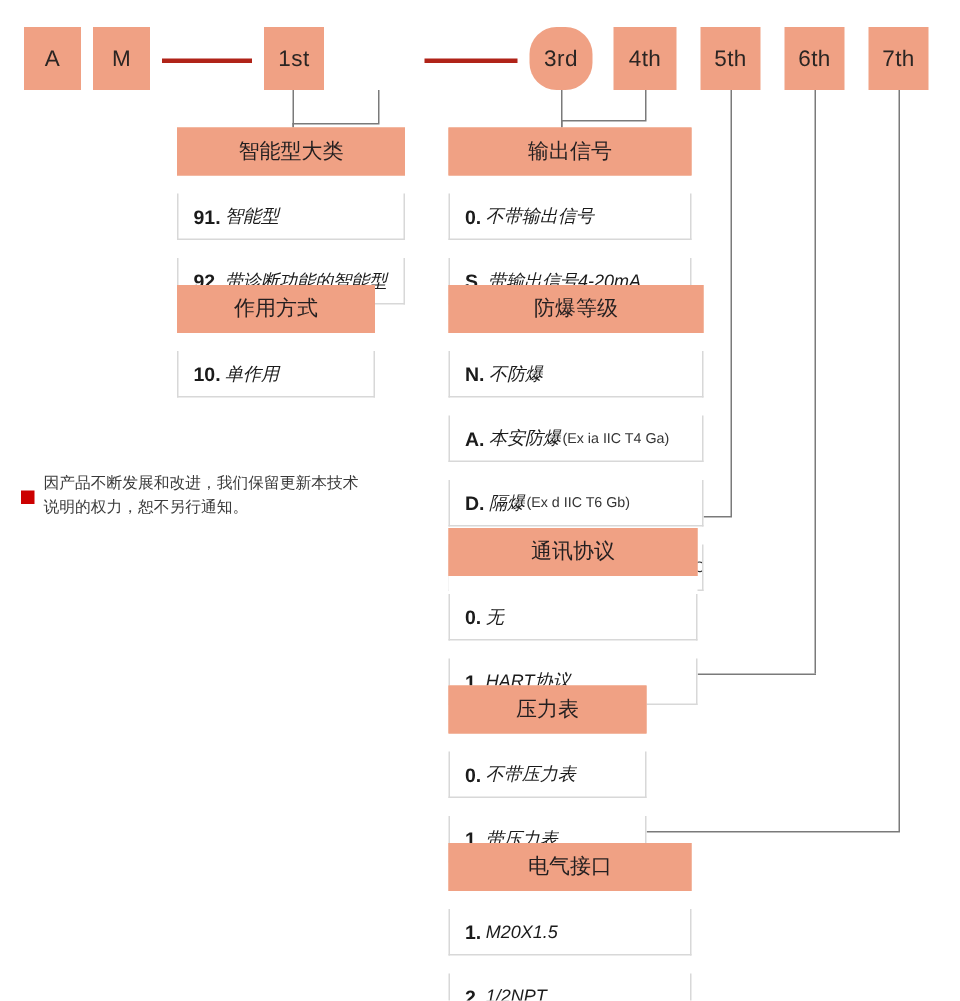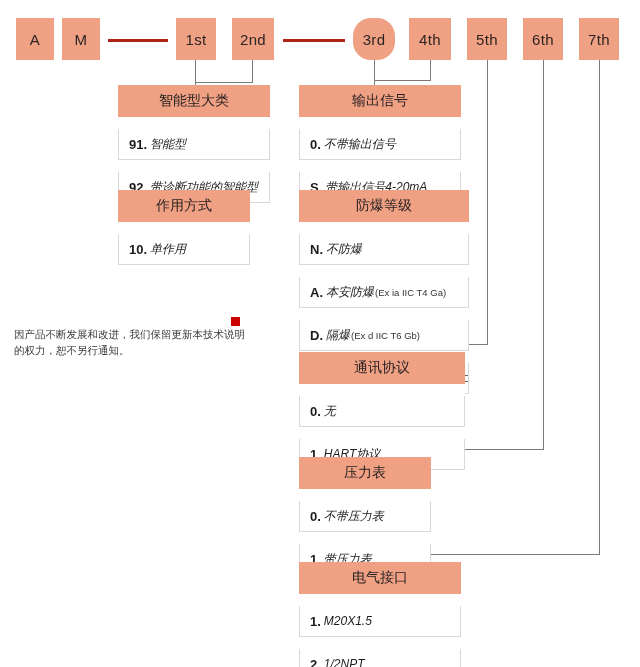--- a/index.html
+++ b/index.html
@@ -95,22 +95,21 @@
     margin-left: 1px;
   }
 
   
   #footnote {
     position: absolute;
     left: 14px;
     top: 314px;
     width: 232px;
     display: flex;
-    align-items: flex-end;
-    flex-direction: column;
+    align-items: center;
   }
   #footnote .bullet {
     width: 9px;
     height: 9px;
     background: #CC0000;
     margin-top: 3px;
     margin-right: 6px;
     flex: none;
   }
   #footnote .fn-text {
@@ -120,21 +119,20 @@
   }
 </style>
 </head>
 <body>
 
 <div id="root">
 
   <div class="code-box" id="box-0" style="left: 16px; top: 18px; width: 38px; background: rgb(240, 161, 132);">A</div>
   <div class="code-box" id="box-1" style="left: 62px; top: 18px; width: 38px; background: rgb(240, 161, 132);">M</div>
   <div class="code-box" id="box-2" style="left: 176px; top: 18px; width: 40px; background: rgb(240, 161, 132);">1st</div>
-  <div class="code-box" id="box-3" style="left: 232px; top: 18px; width: 42px; background: rgb(240, 161, 132);">2nd</div>
   <div class="code-box" id="box-4" style="left: 353px; top: 18px; width: 42px; background: rgb(240, 161, 132); border-radius: 18px;">3rd</div>
   <div class="code-box" id="box-5" style="left: 409px; top: 18px; width: 42px; background: rgb(240, 161, 132);">4th</div>
   <div class="code-box" id="box-6" style="left: 467px; top: 18px; width: 40px; background: rgb(240, 161, 132);">5th</div>
   <div class="code-box" id="box-7" style="left: 523px; top: 18px; width: 40px; background: rgb(240, 161, 132);">6th</div>
   <div class="code-box" id="box-8" style="left: 579px; top: 18px; width: 40px; background: rgb(240, 161, 132);">7th</div>
 
   <div class="dash" style="left: 108px; top: 39px; width: 60px; background: rgb(176, 35, 24);"></div>
   <div class="dash" style="left: 283px; top: 39px; width: 62px; background: rgb(176, 35, 24);"></div>
 
   <div class="ln-v" style="left:195px; top:60px; height:25px;"></div>

